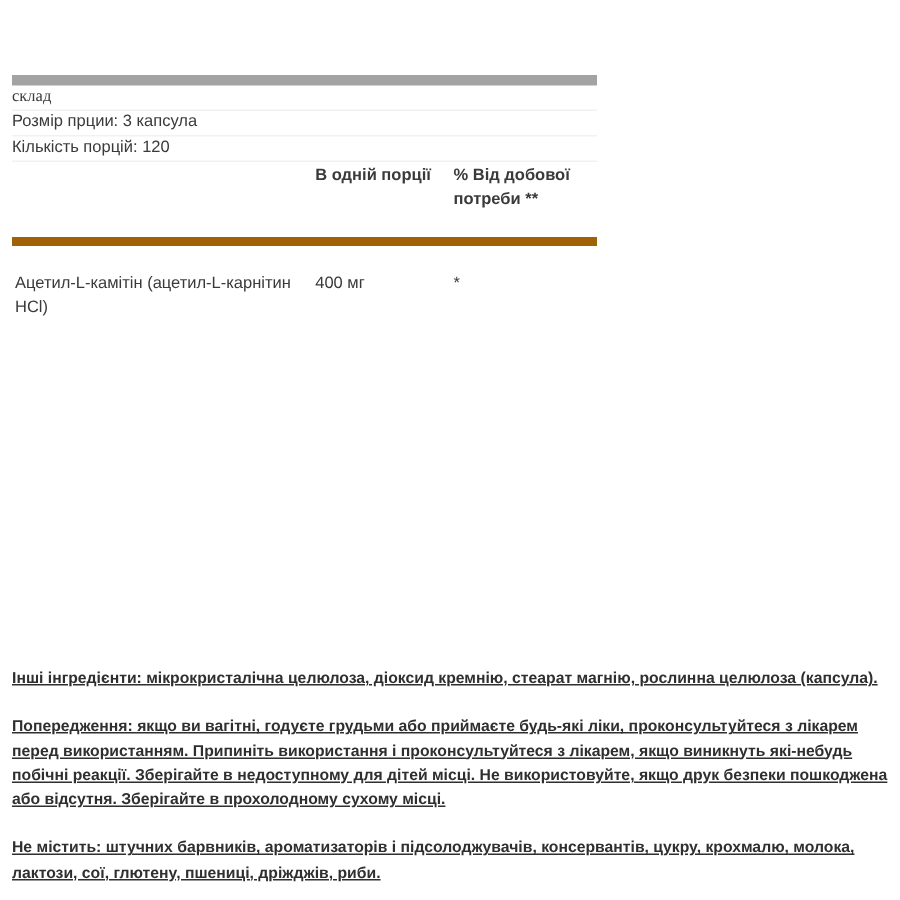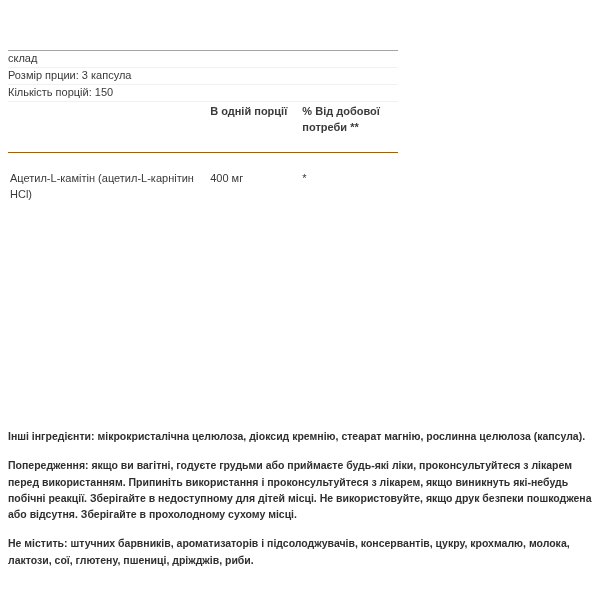--- a/index.html
+++ b/index.html
@@ -34,27 +34,28 @@
     color: #3a3a3a;
   }
   .facts td {
     padding: 0;
     vertical-align: top;
     text-align: left;
     font-weight: normal;
   }
 
   .rule-top {
-    border-top: 1px solid #a3a3a3;
+    border-top: 7px solid #a3a3a3;
+    font-family: Liberation Serif, serif;
   }
   .rule-light {
     border-top: 1px solid #f0f1f3;
   }
   .rule-mid {
-    border-top: 1px solid #a16207;
+    border-top: 6px solid #a16207;
   }
 
   .cell-title {
     padding: 11px 4px 11px 2px;
   }
   .cell-line {
     padding: 11px 4px 11px 2px;
   }
 
   
@@ -80,21 +81,22 @@
     position: absolute;
     left: 8px;
     top: 428px;
     width: 586px;
     font-size: 10.5px;
     line-height: 1.55;
     color: #2f2f2f;
     font-weight: bold;
   }
   .notes p {
-    margin: 0 0 13px 0;
+    margin: 16px 0 13px 0;
+    text-decoration: underline;
   }
   .notes p:last-child {
     margin-bottom: 0;
   }
 </style>
 </head>
 <body>
 
 <div class="page">
 
@@ -102,21 +104,21 @@
     <tbody>
       <tr>
         <td class="cell-title rule-top" colspan="3">склад</td>
       </tr>
 
       <tr>
         <td class="cell-line rule-light" colspan="3">Розмір прции: 3 капсула</td>
       </tr>
 
       <tr>
-        <td class="cell-line rule-light" colspan="3">Кількість порцій: 150</td>
+        <td class="cell-line rule-light" colspan="3">Кількість порцій: 120</td>
       </tr>
 
       <tr class="hdr-row">
         <td class="col-desc rule-light"></td>
         <td class="col-amount rule-light">В одній порції</td>
         <td class="col-dv rule-light">% Від добової потреби **</td>
       </tr>
 
       <tr class="ing-row">
         <td class="ing-name rule-mid">Ацетил-L-камітін (ацетил-L-карнітин HCl)</td>

